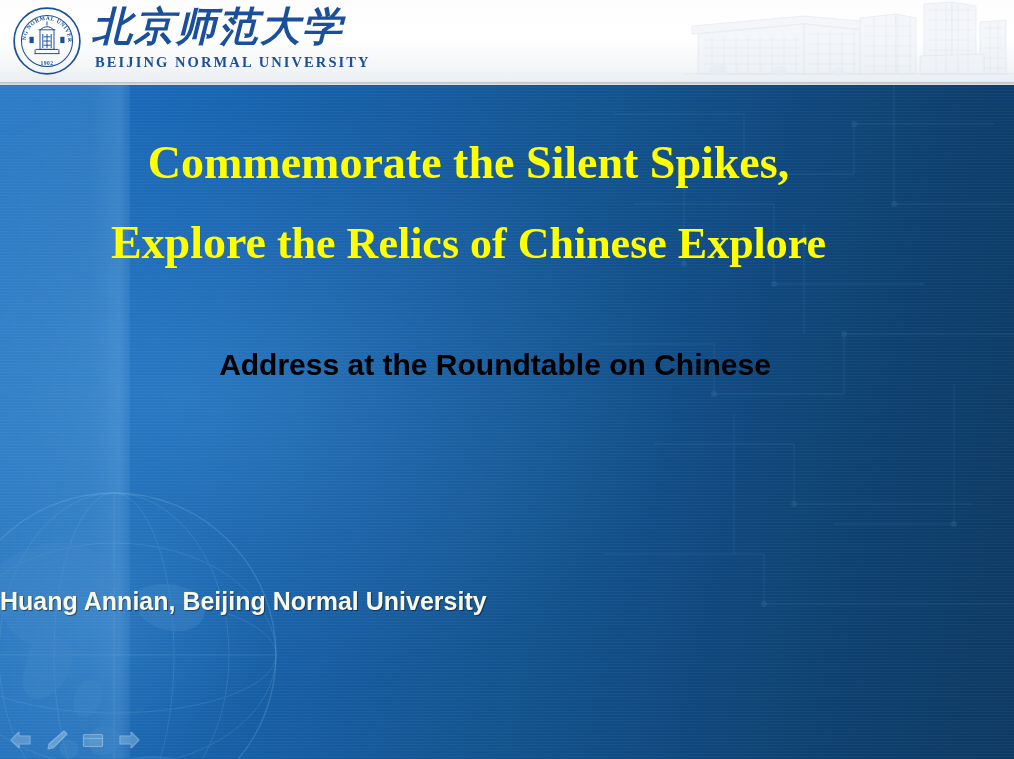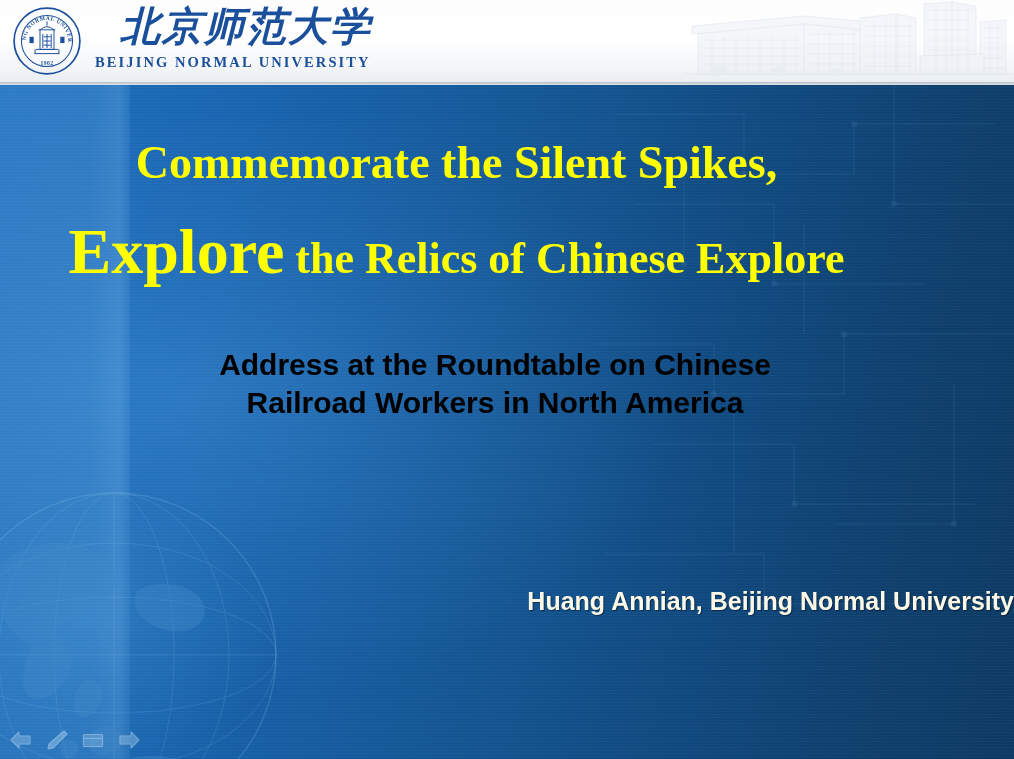--- a/index.html
+++ b/index.html
@@ -53,21 +53,20 @@
     top: 4px;
     height: 48px;
     font-family: "Liberation Serif", serif;
     font-size: 40px;
     font-weight: bold;
     font-style: italic;
     letter-spacing: 2px;
     color: #1a4f9c;
     white-space: nowrap;
     line-height: 46px;
-    margin-left: 28px;
   }
   #en-name {
     position: absolute;
     left: 95px;
     top: 54px;
     font-family: "Liberation Serif", serif;
     font-size: 14.5px;
     font-weight: bold;
     letter-spacing: 2.1px;
     color: #1a4f9c;
@@ -148,21 +147,21 @@
     position: absolute;
     left: -56px; bottom: -66px;
     width: 340px; height: 340px;
     opacity: 0.9;
     pointer-events: none;
   }
 
   
   #title-block {
     position: absolute;
-    left: 4px; top: 140px;
+    left: 16px; top: 140px;
     width: 905px;
     text-align: center;
     z-index: 3;
   }
   .title-line {
     font-family: "Liberation Serif", serif;
     font-weight: bold;
     color: #ffff00;
     white-space: nowrap;
     line-height: 1.0;
@@ -170,21 +169,21 @@
   #title-line-1 {
     font-size: 46px;
     letter-spacing: 0px;
   }
   #title-line-2 {
     margin-top: 34px;
     font-size: 44px;
     letter-spacing: 0px;
   }
   #title-line-2 .lead {
-    font-size: 64px;
+    font-size: 46px;
   }
 
   #subtitle-block {
     position: absolute;
     left: 0; top: 346px;
     width: 990px;
     text-align: center;
     z-index: 3;
   }
   .subtitle-line {
@@ -194,21 +193,21 @@
     color: #000000;
     line-height: 1.25;
     letter-spacing: 0px;
     white-space: nowrap;
   }
 
   #author-block {
     position: absolute;
     left: 0; top: 585px;
     width: 1014px;
-    text-align: right;
+    text-align: left;
     z-index: 3;
   }
   .author-line {
     font-family: "Liberation Sans Narrow", "Liberation Sans", sans-serif;
     font-weight: bold;
     font-size: 25px;
     color: #fbf8e8;
     line-height: 1.35;
     white-space: nowrap;
     text-shadow: 1px 1px 1px rgba(0,0,0,0.45);
@@ -391,21 +390,20 @@
 
   <div id="title-block">
     <div class="title-line" id="title-line-1">Commemorate the Silent Spikes,</div>
     <div class="title-line" id="title-line-2">
       <span class="lead">Explore</span><span> the Relics of Chinese Explore</span>
     </div>
   </div>
 
   <div id="subtitle-block">
     <div class="subtitle-line">Address at the Roundtable on Chinese</div>
-    <div class="subtitle-line">Railroad Workers in North America</div>
   </div>
 
   <div id="author-block">
     <div class="author-line">Huang Annian, Beijing Normal University</div>
   </div>
 
   <div id="nav-bar">
 
     <div class="nav-btn" title="Previous">
       <svg viewBox="0 0 26 26">

